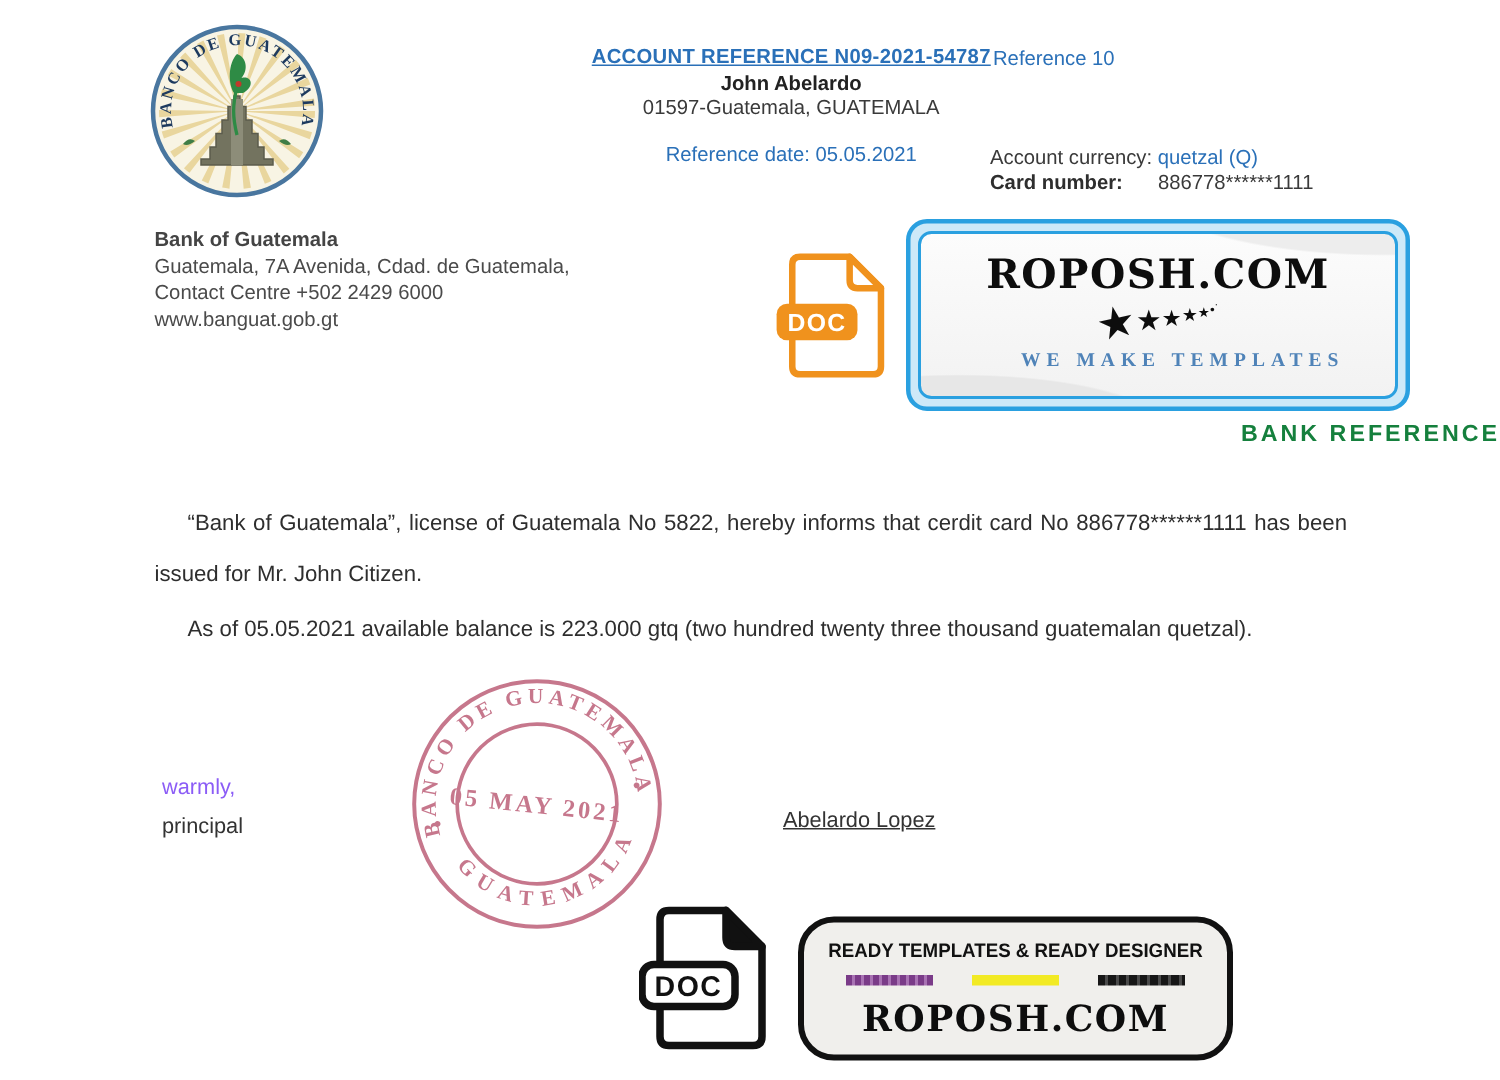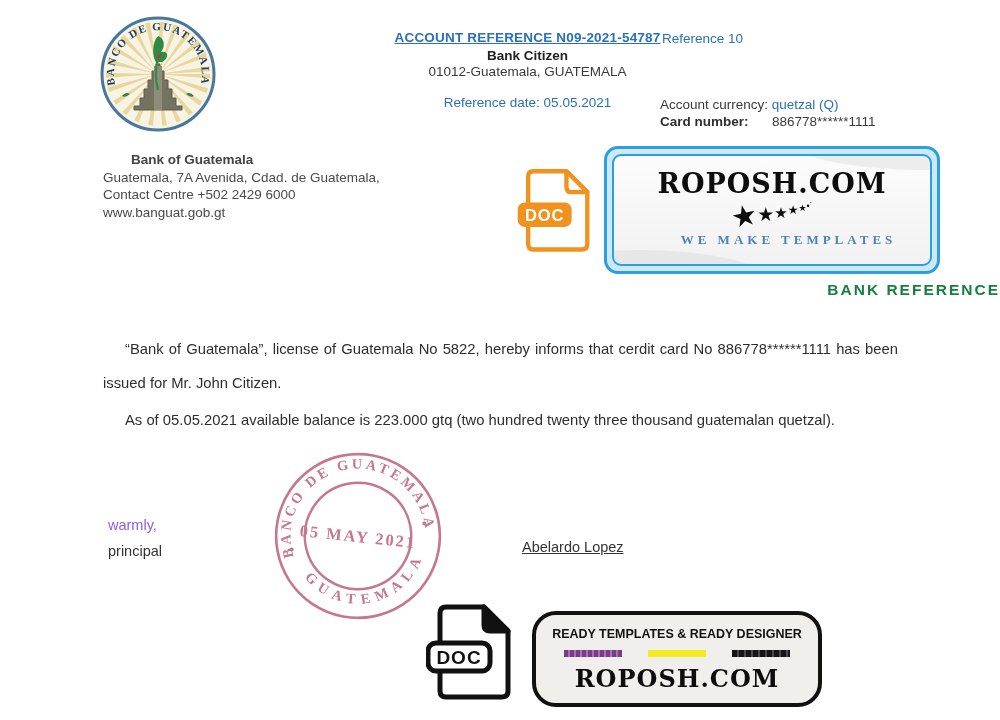--- a/index.html
+++ b/index.html
@@ -21,21 +21,21 @@
   
   .ref-no{position:absolute;left:662px;top:31px;color:#2a70b8;font-size:13.5px;}
   .currency-block{position:absolute;left:660px;top:96px;font-size:13.5px;line-height:17px;}
   .cb-row{display:flex;align-items:center;}
   .cb-label{width:112px;}
   .cb-label.bold{font-weight:700;color:#2e2e2e;}
 
   
   .bank-info{position:absolute;left:103px;top:151px;font-size:13.5px;line-height:17.5px;
              color:#4a4a4a;}
-  .bank-info .b1{font-weight:600;color:#444;margin-left:28px;}
+  .bank-info .b1{font-weight:600;color:#444;}
 
   
   .doc-top{position:absolute;left:516px;top:166px;width:80px;height:87px;}
   .doc-bottom{position:absolute;left:426px;top:596px;width:92px;height:110px;}
 
   
   .top-badge{position:absolute;left:604px;top:146px;width:336px;height:128px;box-sizing:border-box;
              border:3px solid #2aa0e0;border-radius:14px;background:#cde9f8;padding:5px;}
   .top-badge-mid{width:100%;height:100%;box-sizing:border-box;border:2px solid #2aa0e0;
              border-radius:9px;overflow:hidden;position:relative;
@@ -107,22 +107,22 @@
     <rect x="56" y="54" width="8" height="44" fill="#8d8d79"></rect>
     <path d="M60,24 C66,26 68,34 63,40 C70,38 72,46 64,50 L58,50 C54,44 54,30 60,24 Z" fill="#2e8b45"></path>
     <path d="M60,46 C57,58 57,66 60,78" stroke="#2e8b45" stroke-width="2.2" fill="none"></path>
     <circle cx="61" cy="44" r="2" fill="#c0392b"></circle>
     <path d="M24,84 q4,-5 8,-2 q-5,4 -8,2 Z" fill="#3f7d46"></path>
     <path d="M96,84 q-4,-5 -8,-2 q5,4 8,2 Z" fill="#3f7d46"></path>
   </svg>
 
   <div class="center-head">
     <div class="acct-ref">ACCOUNT REFERENCE N09-2021-54787</div>
-    <div class="recipient">Bank Citizen</div>
-    <div class="addr-line">01012-Guatemala, GUATEMALA</div>
+    <div class="recipient">John Abelardo</div>
+    <div class="addr-line">01597-Guatemala, GUATEMALA</div>
     <div class="ref-date">Reference date: 05.05.2021</div>
   </div>
 
   <div class="ref-no">Reference  10</div>
   <div class="currency-block">
     <div class="cb-row">
       <span>Account currency:</span>&nbsp;
       <span class="blue">quetzal (Q)</span>
     </div>
     <div class="cb-row">

